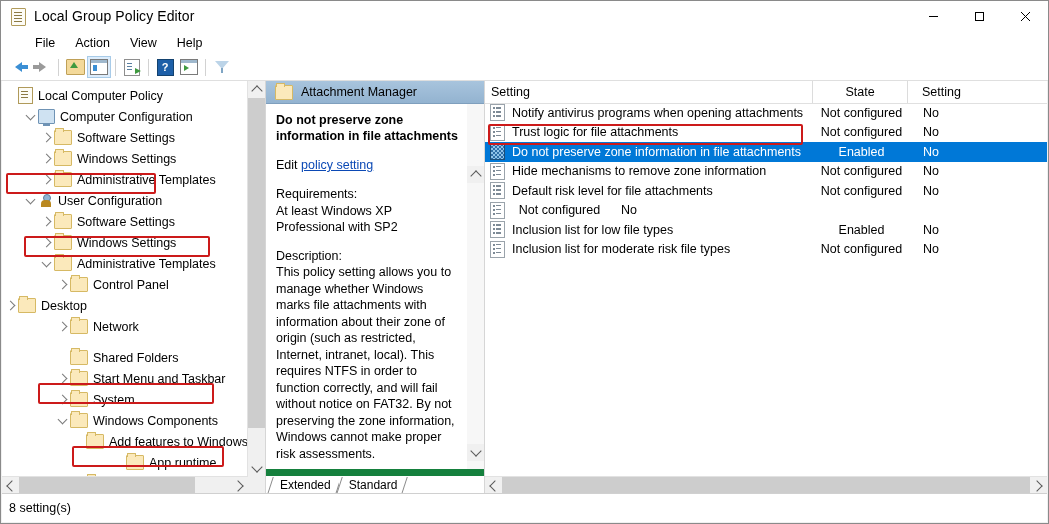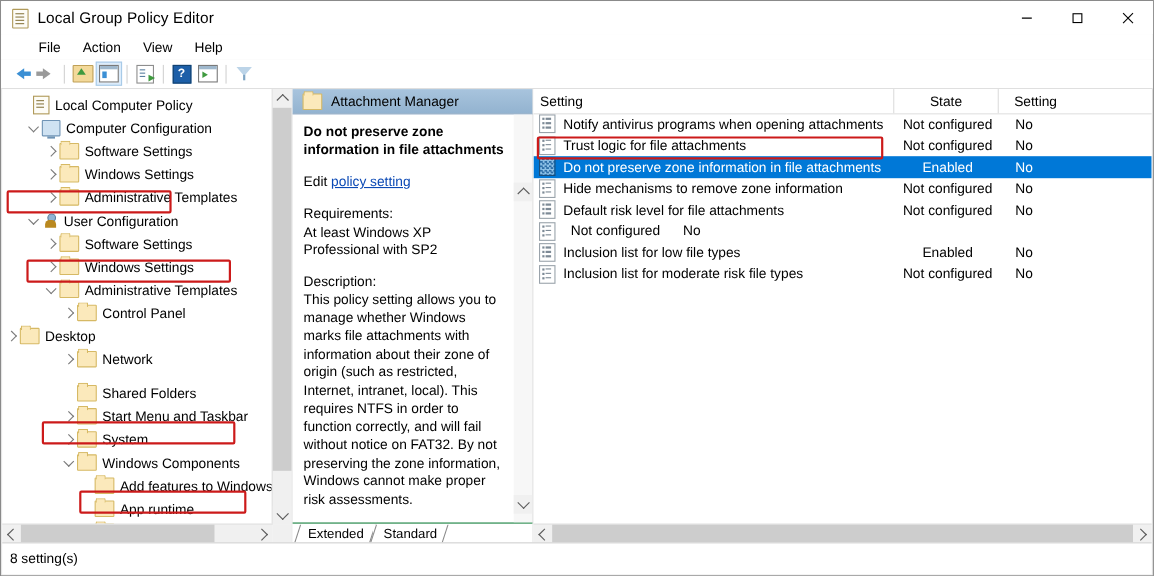--- a/index.html
+++ b/index.html
@@ -103,21 +103,21 @@
   .mid-header{height:22px;background:linear-gradient(to bottom,#a8c4dd,#93b3d0);display:flex;align-items:center;padding-left:9px;flex:0 0 auto;border-bottom:1px solid #7f9fbd;}
   .mid-header .ficon{margin-right:8px;}
   .mid-header-title{font-size:12.5px;color:#000;}
   .mid-body-wrap{flex:1 1 auto;position:relative;overflow:hidden;}
   .mid-body{position:absolute;left:0;top:0;right:17px;bottom:0;padding:8px 8px 0 10px;box-sizing:border-box;overflow:hidden;}
   .mid-title{font-weight:bold;font-size:12.5px;line-height:16px;margin-bottom:13px;}
   .mid-edit{font-size:12.5px;line-height:16px;margin-bottom:13px;}
   .mid-edit a{color:#0b49b5;text-decoration:underline;}
   .mid-sec{font-size:12.5px;line-height:16.5px;margin-bottom:12px;white-space:pre-wrap;}
   .mid-vscroll{position:absolute;right:0;top:0;bottom:0;width:17px;background:#f7f7f7;}
-  .tabs{height:18px;display:flex;align-items:flex-end;background:#ffffff;padding-left:4px;flex:0 0 auto;border-top:1px solid #15803d;}
+  .tabs{height:18px;display:flex;align-items:flex-end;background:#ffffff;padding-left:4px;flex:0 0 auto;border-top:7px solid #15803d;}
   .tab{height:17px;line-height:17px;font-size:12px;padding:0 8px 0 10px;position:relative;background:#ffffff;}
   .tab:before{content:"";position:absolute;left:0;top:0;height:100%;width:9px;border-left:1px solid #8a8a8a;transform:skewX(-18deg);}
   .tab:after{content:"";position:absolute;right:0;top:0;height:100%;width:9px;border-right:1px solid #8a8a8a;transform:skewX(-18deg);}
 
   
   .list-pane{flex:1 1 auto;background:#ffffff;position:relative;box-sizing:border-box;}
   .list-head{height:22px;display:flex;align-items:center;background:#ffffff;border-bottom:1px solid #e0e0e0;}
   .lh{font-size:12.5px;color:#000;box-sizing:border-box;position:relative;height:22px;line-height:22px;}
   .lh.setting{width:327px;padding-left:6px;}
   .lh.state{width:95px;text-align:center;border-left:1px solid #dcdcdc;}
@@ -209,21 +209,21 @@
     <div class="tb">
         <div class="ico-filter"></div>
       </div>
   </div>
 
   <div class="panes">
 
     <div class="tree-pane">
       <div class="tree-scroll-area">
         <div class="tree" id="tree-container">
-            <div class="tnode" style="padding-left: 12px;">
+            <div class="tnode" style="padding-left: 0;">
               <div class="nospace"></div>
               <div class="ficon doc"></div>
               <div class="tlabel">Local Computer Policy</div>
             </div>
             <div class="tnode" style="padding-left: 20px;">
               <div class="exp">
                 <div class="chev down"></div>
               </div>
               <div class="ficon monitor"></div>
               <div class="tlabel">Computer Configuration</div>
@@ -322,21 +322,21 @@
                 <div class="chev down"></div>
               </div>
               <div class="ficon folder"></div>
               <div class="tlabel">Windows Components</div>
             </div>
             <div class="tnode" style="padding-left: 68px;">
               <div class="nospace"></div>
               <div class="ficon folder"></div>
               <div class="tlabel">Add features to Windows 10</div>
             </div>
-            <div class="tnode" style="padding-left: 68px;">
+            <div class="tnode" style="padding-left: 68px; margin-left: 40px;">
               <div class="nospace"></div>
               <div class="ficon folder"></div>
               <div class="tlabel">App runtime</div>
             </div>
             <div class="tnode" style="padding-left: 68px;">
               <div class="nospace"></div>
               <div class="ficon folder"></div>
               <div class="tlabel">Application Compatibility</div>
             </div>
           </div>

